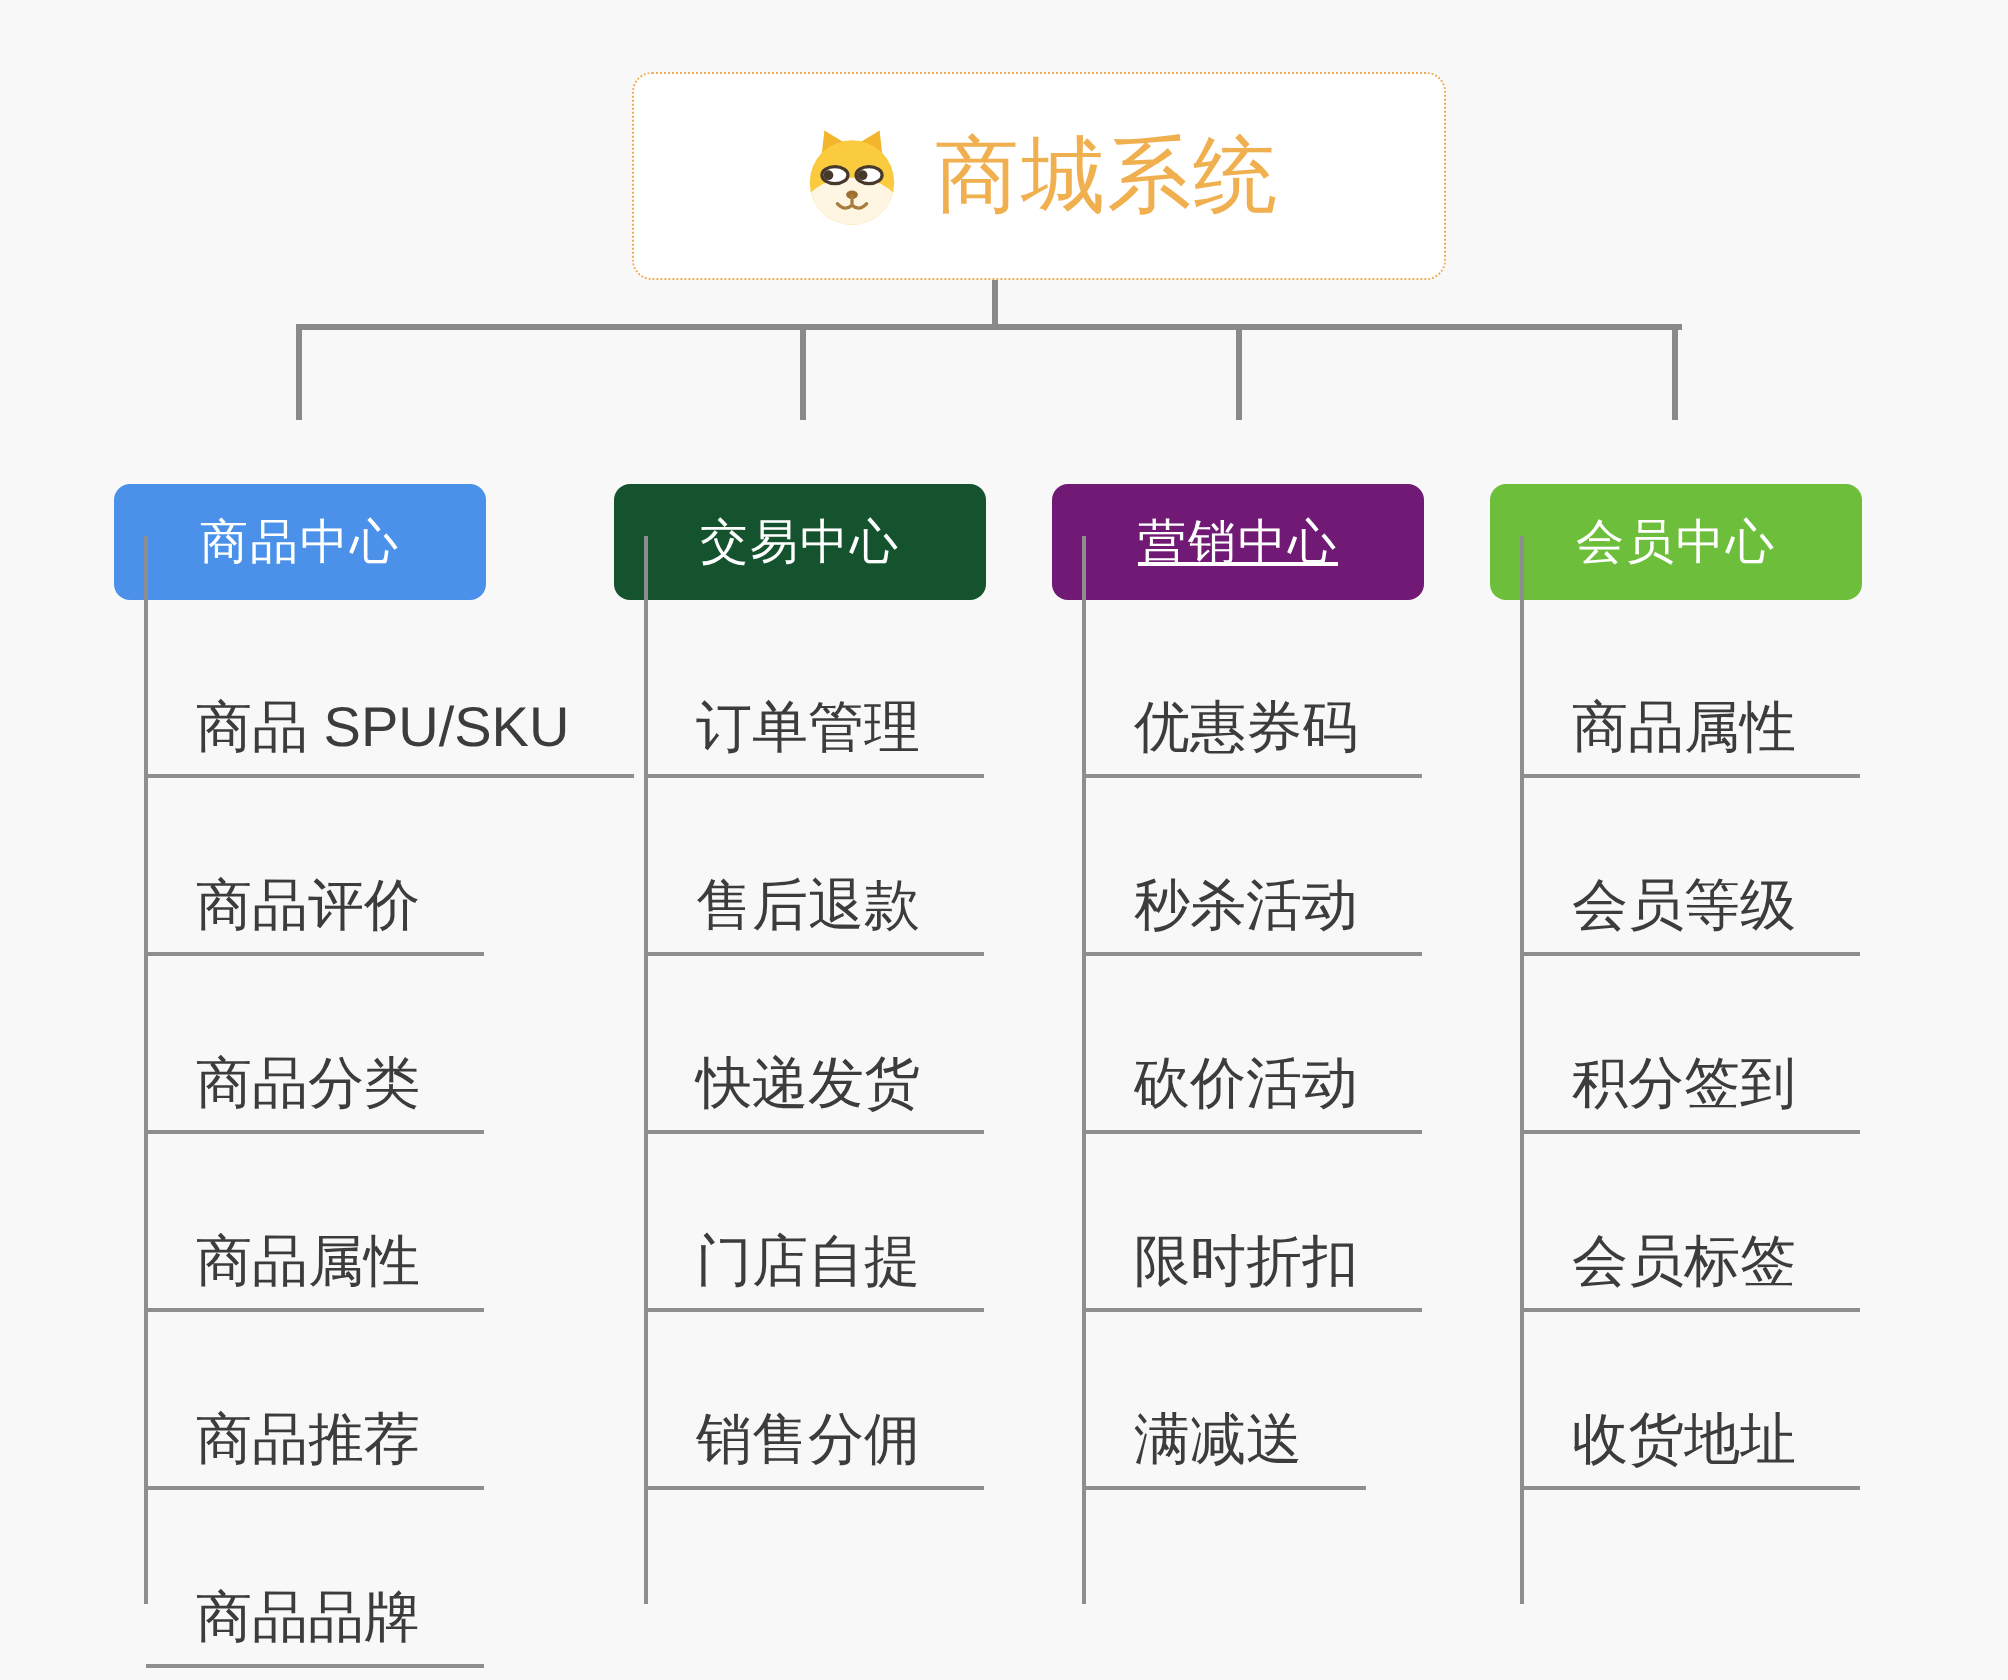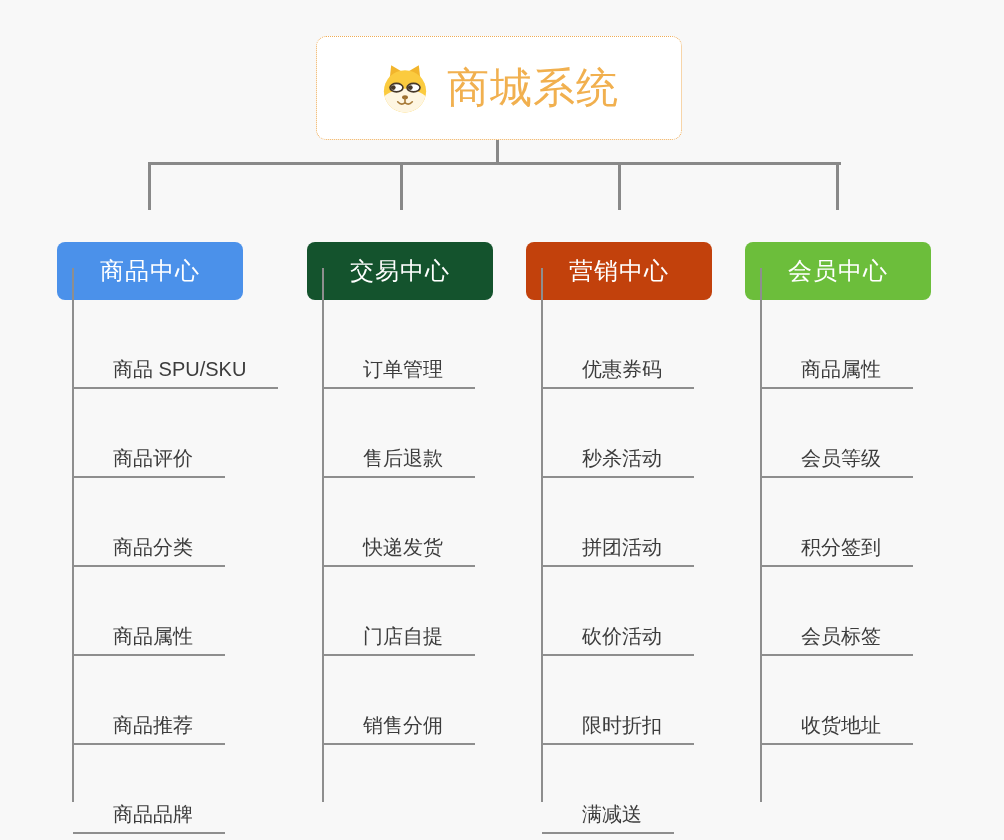--- a/index.html
+++ b/index.html
@@ -13,21 +13,21 @@
     width:1004px;
     height:840px;
     background:#F8F8F8;
     overflow:hidden;
   }
 
   
   .root-node{
     position:absolute;
     left:316px; top:36px;
-    width:366px; height:104px;
+    width:407px; height:104px;
     background:#FFFFFF;
     border:1px dotted #F0AC55;
     border-radius:10px;
     box-sizing:border-box;
     display:flex;
     align-items:center;
     justify-content:center;
     gap:16px;
   }
   .root-title{
@@ -72,26 +72,26 @@
     background:#8E8E8E;
   }
   ul.children{
     list-style:none;
     margin:0 0 0 16px;
     padding:0;
   }
   ul.children li{
     box-sizing:content-box;
     height:83px;
-    padding:0 32px 4px 40px;
+    padding:0 32px 4px 25px;
     border-bottom:2px solid #8E8E8E;
     display:flex;
     align-items:flex-end;
     width:max-content;
-    font-size:20px;
+    font-size:28px;
     color:#3C3C3C;
     white-space:nowrap;
   }
 </style>
 </head>
 <body>
 
 <div class="canvas">
 
   <div class="root-node">
@@ -147,28 +147,27 @@
     <ul class="children">
       <li>订单管理</li>
       <li>售后退款</li>
       <li>快递发货</li>
       <li>门店自提</li>
       <li>销售分佣</li>
     </ul>
   </div>
 
   <div class="branch branch-2">
-    <div class="branch-box" style="background-color: #c2410c;">
+    <div class="branch-box" style="background-color: #701a75; text-decoration: underline;">
       <span>营销中心</span>
     </div>
     <div class="trunk"></div>
     <ul class="children">
       <li>优惠券码</li>
       <li>秒杀活动</li>
-      <li>拼团活动</li>
       <li>砍价活动</li>
       <li>限时折扣</li>
       <li>满减送</li>
     </ul>
   </div>
 
   <div class="branch branch-3">
     <div class="branch-box" style="background-color: rgb(108, 190, 59);">
       <span>会员中心</span>
     </div>

